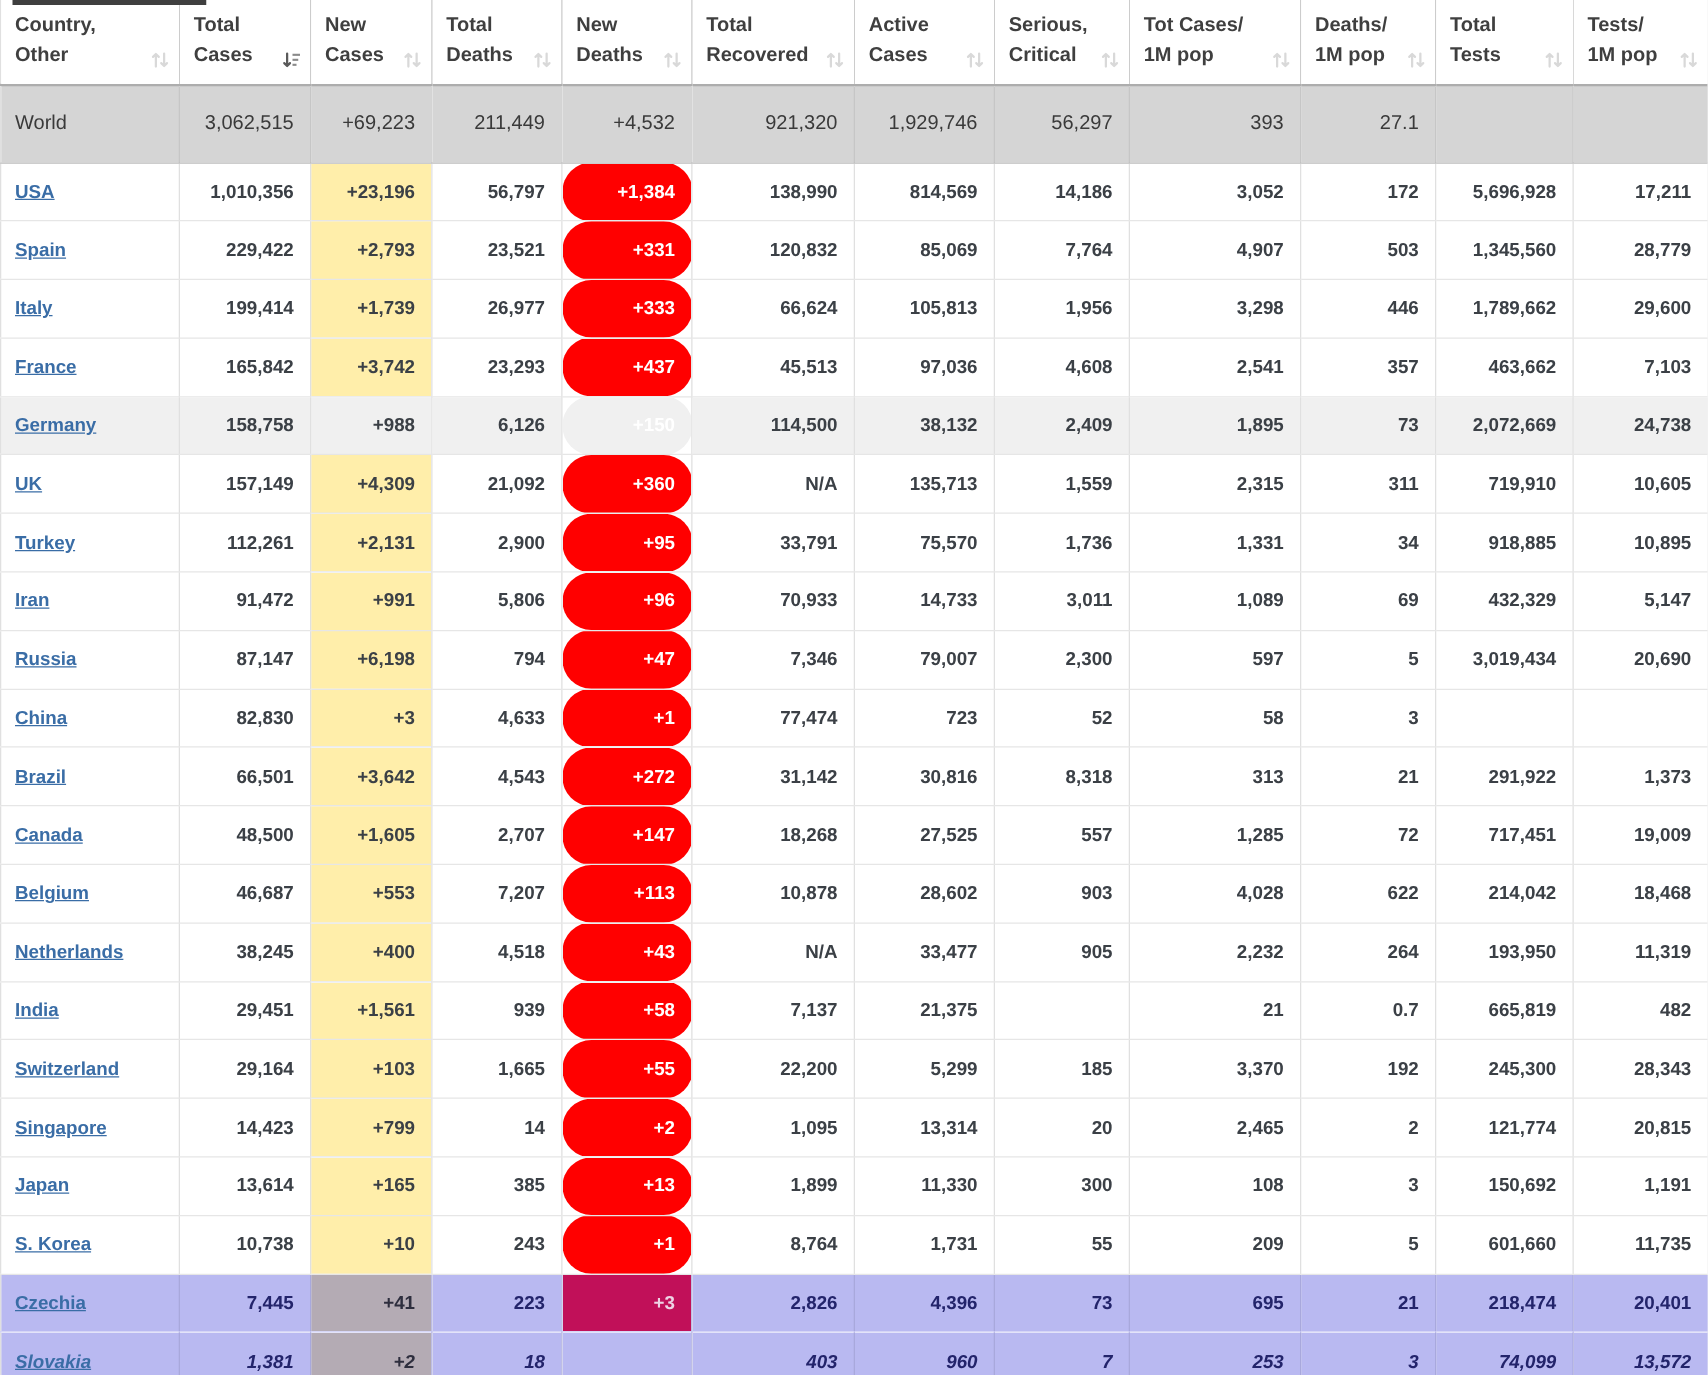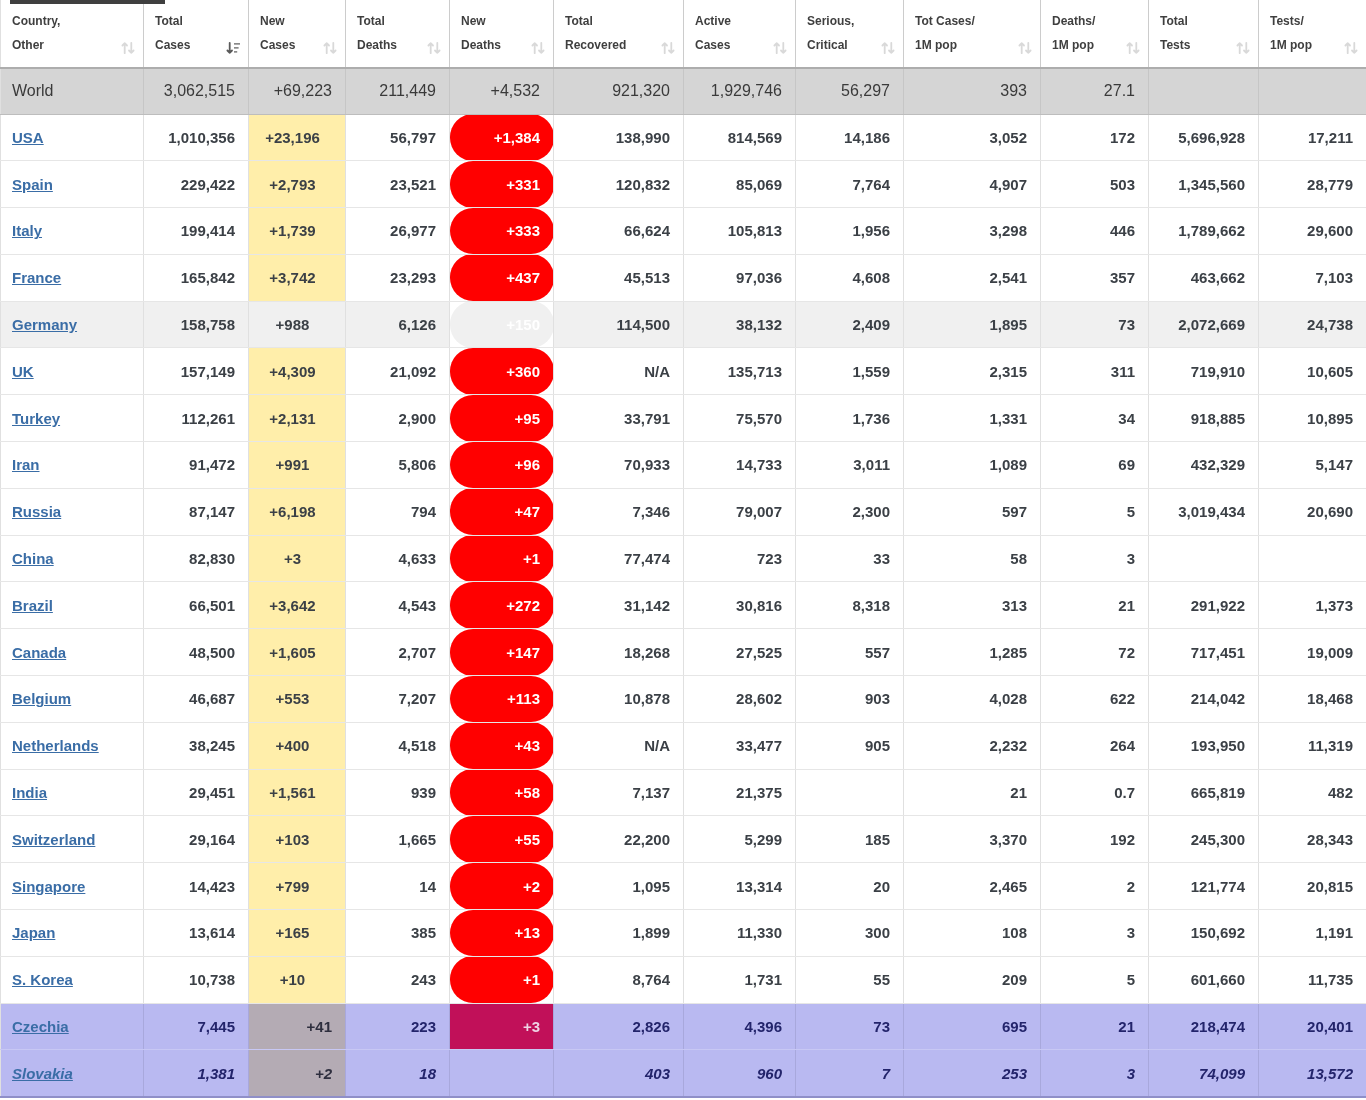--- a/index.html
+++ b/index.html
@@ -25,21 +25,21 @@
     position:absolute;top:0;left:10px;width:155px;height:4px;
     background:#3f3f3f;z-index:5;
   }
   table{
     border-collapse:collapse;table-layout:fixed;width:1366px;
     border-left:1px solid #e0e0e0;border-right:1px solid #e0e0e0;
   }
   thead th{
     height:68px;box-sizing:border-box;
     background:#fff;color:var(--c-header-text);
-    font-size:12px;font-weight:700;line-height:24px;
+    font-size:16px;font-weight:700;line-height:24px;
     text-align:left;vertical-align:top;
     padding:9px 6px 0 11px;
     border-right:1px solid #ccc;
     border-bottom:2px solid #adadad;
     position:relative;cursor:pointer;
   }
   thead th .sorter{
     position:absolute;right:7px;bottom:11px;width:16px;height:16px;
   }
   tbody td{
@@ -51,34 +51,34 @@
     white-space:nowrap;overflow:hidden;
     background:#fff;
   }
   td.cell-name{text-align:left;padding-left:11px;}
   .country-link{
     color:var(--c-link);font-weight:700;font-size:15px;
     text-decoration:underline;cursor:pointer;text-align:center;
   }
   
   tr.row-world td{
-    height:46px;background:var(--c-world);
+    height:62px;background:var(--c-world);
     font-weight:400;font-size:16px;color:#3a3a3a;
     border-right:1px solid #c6c6c6;border-bottom:1px solid #bdbdbd;
   }
   
   tr.row-shaded td{background:var(--c-shaded);}
   
   tr.row-highlight td{
     background:var(--c-purple);color:var(--c-highlight-text);
     border-right:1px solid #a8a8dc;border-bottom:1px solid #c8c8f4;margin-left:40px;
   }
   tbody tr:last-child td{border-bottom:2px solid #8f8fc8;font-style:italic;}
   
-  td.nc-y{background:var(--c-yellow);text-align:center;}
+  td.nc-y{background:var(--c-yellow);}
   td.nd-r{background:var(--c-red);color:#fff;border-radius:23px;}
   tr.row-highlight td.nc-h{background:var(--c-purple-nc);color:#2e2e3e;text-align:right;}
   tr.row-highlight td.nd-h{background:var(--c-crimson);color:var(--c-crimson-text);}
   .sorter svg{display:block;}
 </style>
 </head>
 <body>
 
 <div id="tab-strip"></div>
 
@@ -321,21 +321,21 @@
         <td>20,690</td>
       </tr>
       <tr class="row-default">
         <td class="cell-name"><a class="country-link" href="#">China</a></td>
         <td>82,830</td>
         <td class="nc-y">+3</td>
         <td>4,633</td>
         <td class="nd-r">+1</td>
         <td>77,474</td>
         <td>723</td>
-        <td>33</td>
+        <td>52</td>
         <td>58</td>
         <td>3</td>
         <td></td>
         <td></td>
       </tr>
       <tr class="row-default">
         <td class="cell-name"><a class="country-link" href="#">Brazil</a></td>
         <td>66,501</td>
         <td class="nc-y">+3,642</td>
         <td>4,543</td>

